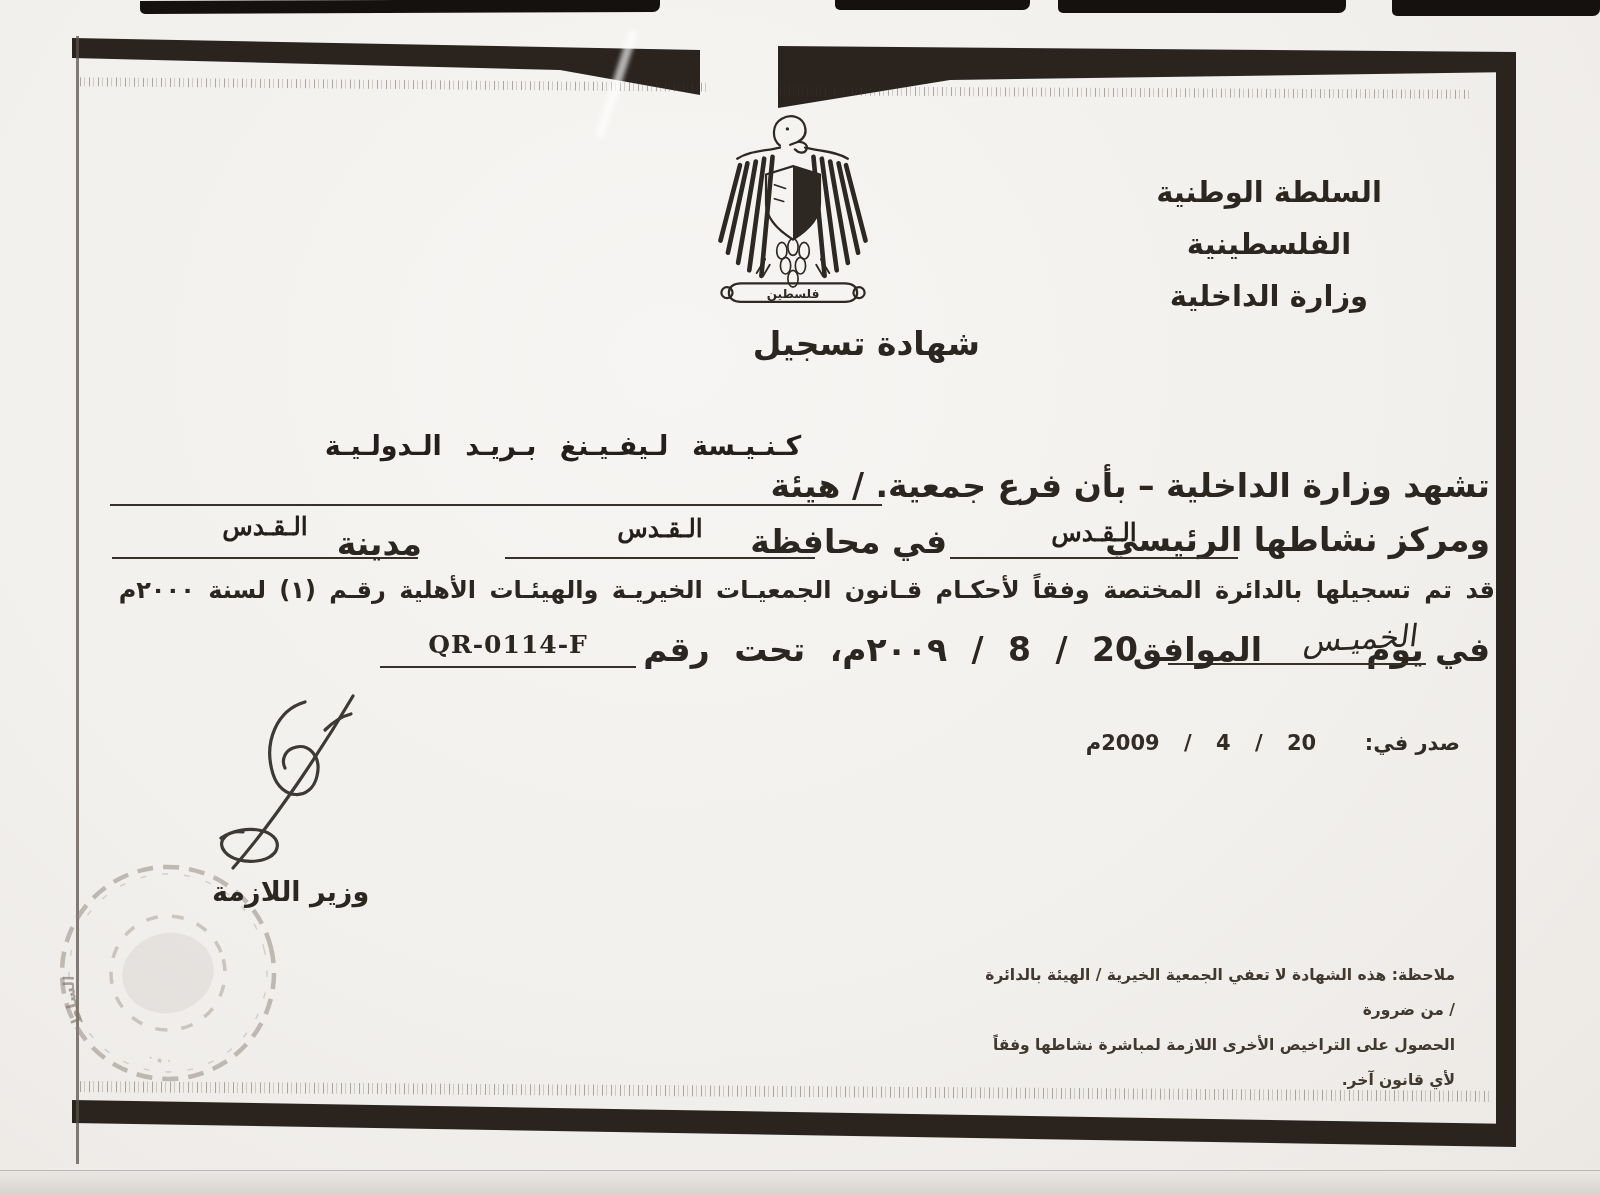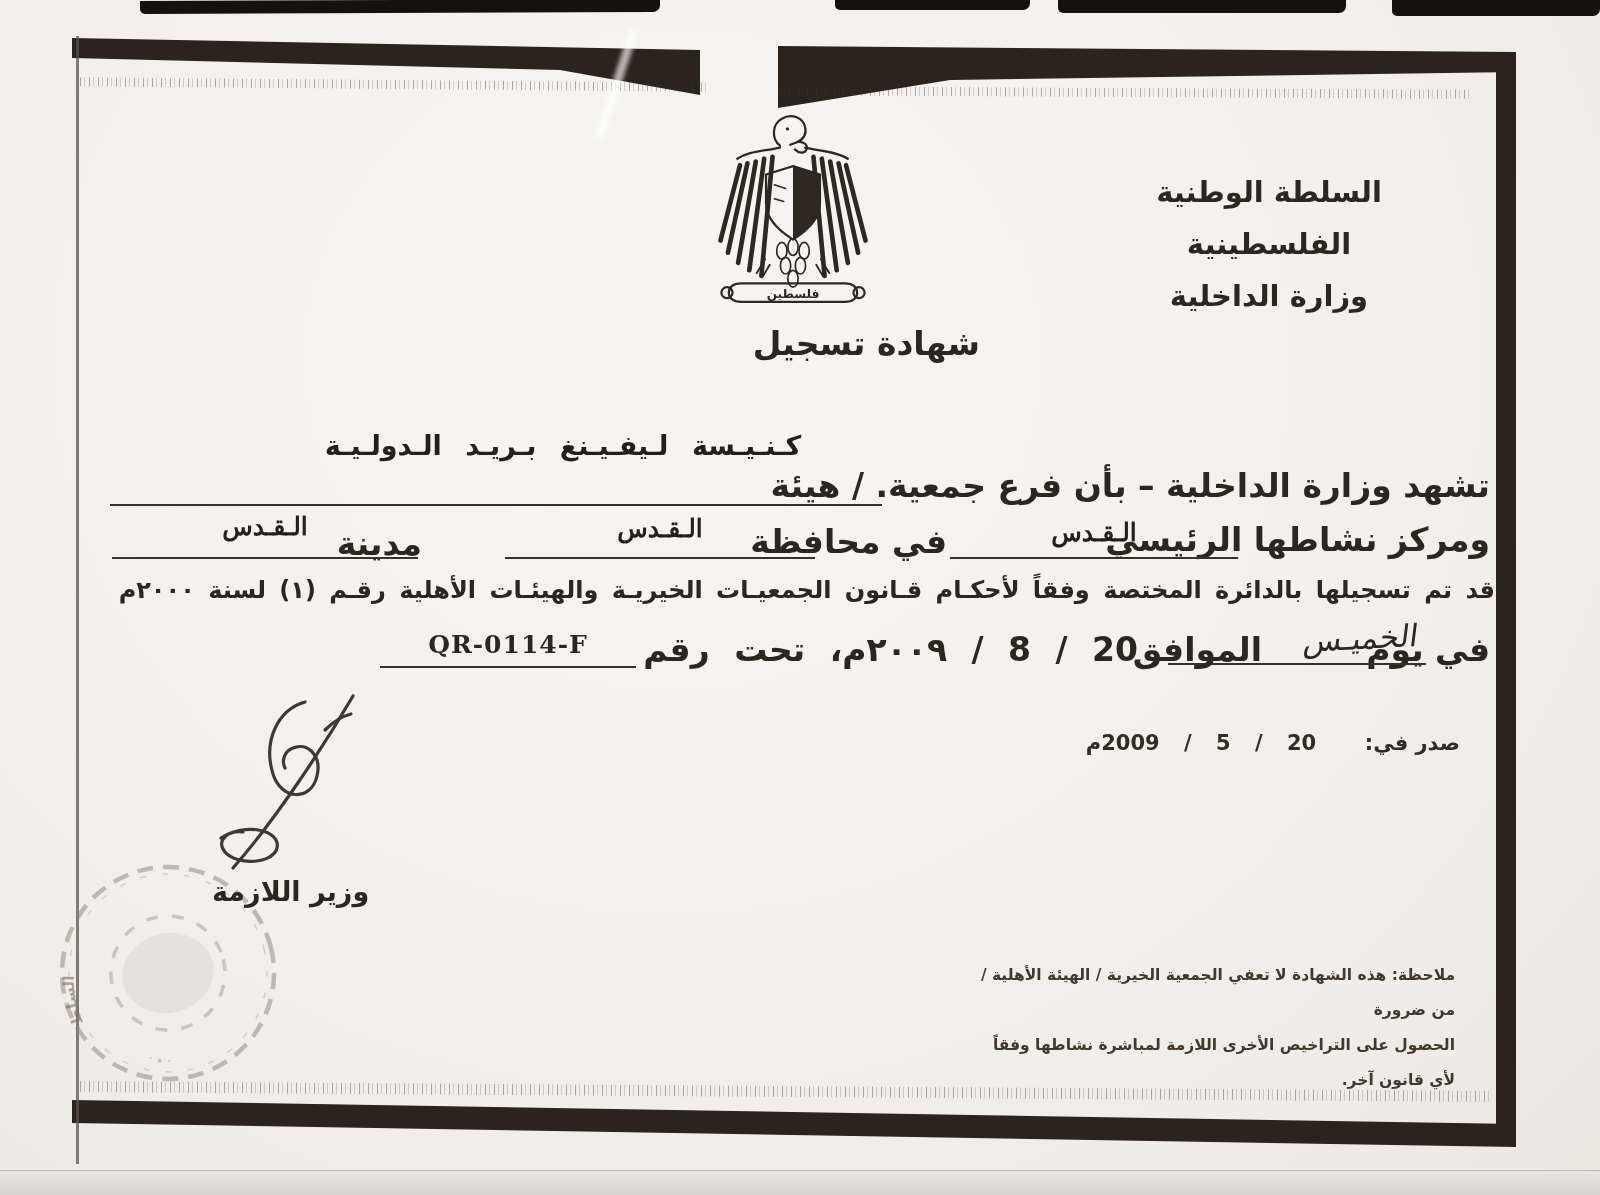--- a/index.html
+++ b/index.html
@@ -153,21 +153,21 @@
   <div class="abs bodyline nowrap" style="right:338px;top:630px;">الموافق</div>
   <div class="abs bodyline nowrap nums" style="right:462px;top:630px;">20 / 8 / ٢٠٠٩م، تحت رقم</div>
   <div class="rule" style="left:380px;top:666px;width:256px;"></div>
   <div class="cityblank" style="left:380px;top:630px;width:256px;">
     <span class="qr">QR-0114-F</span>
   </div>
 
   <div class="abs issued nowrap">
     <span>صدر في:</span>
     <span style="display:inline-block;width:34px;"></span>
-    <span class="nums">20 / 5 / 2009م</span>
+    <span class="nums">20 / 4 / 2009م</span>
   </div>
 
   <svg class="abs" style="left:185px;top:690px;" width="210" height="200" viewBox="0 0 210 200">
     <g fill="none" stroke="#25201b" stroke-width="3.2" stroke-linecap="round" opacity=".88">
       <path d="M120,12 C92,20 78,52 88,84 C96,110 126,112 132,86 C137,65 122,52 108,58 C100,61 96,70 100,78"></path>
       <path d="M168,6 C140,54 92,128 48,178"></path>
       <path d="M36,148 C60,132 96,140 92,158 C88,174 52,176 40,162 C30,150 44,140 58,142"></path>
       <path d="M140,40 C150,30 158,26 166,24"></path>
     </g>
   </svg>
@@ -187,17 +187,17 @@
       </text>
       <text font-size="13" fill="#8d8177" opacity=".45">
         <textPath href="#stampArcBottom" startOffset="38%">· ٭ ·</textPath>
       </text>
     </g>
   </svg>
 
   <div class="abs sigtitle nowrap">وزير اللازمة</div>
 
   <div class="abs note">
-    <div>ملاحظة: هذه الشهادة لا تعفي الجمعية الخيرية / الهيئة الأهلية / من ضرورة</div>
+    <div>ملاحظة: هذه الشهادة لا تعفي الجمعية الخيرية / الهيئة بالدائرة / من ضرورة</div>
     <div>الحصول على التراخيص الأخرى اللازمة لمباشرة نشاطها وفقاً لأي قانون آخر.</div>
   </div>
 
 </div>
 
 </body></html>

